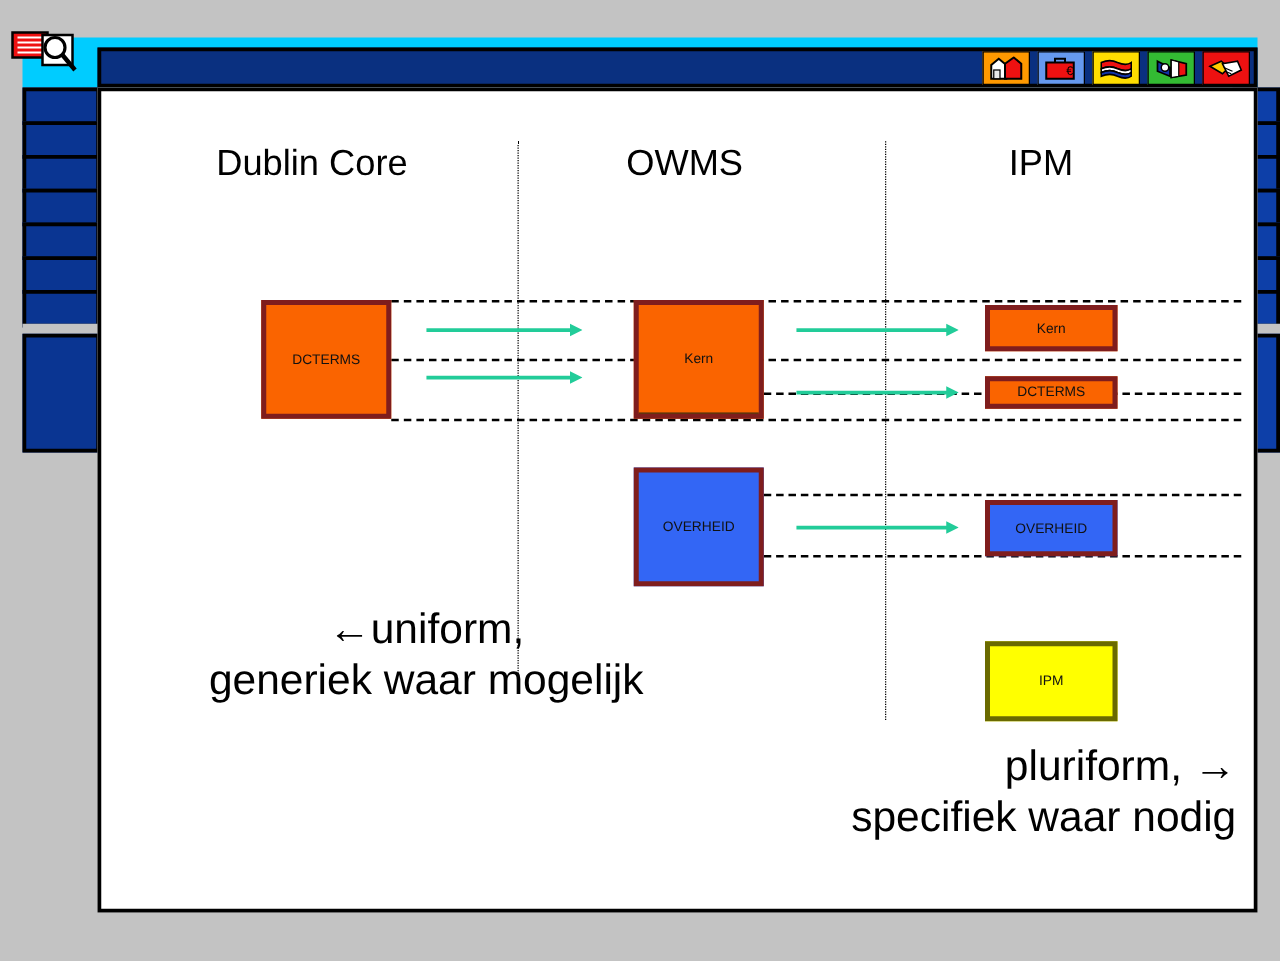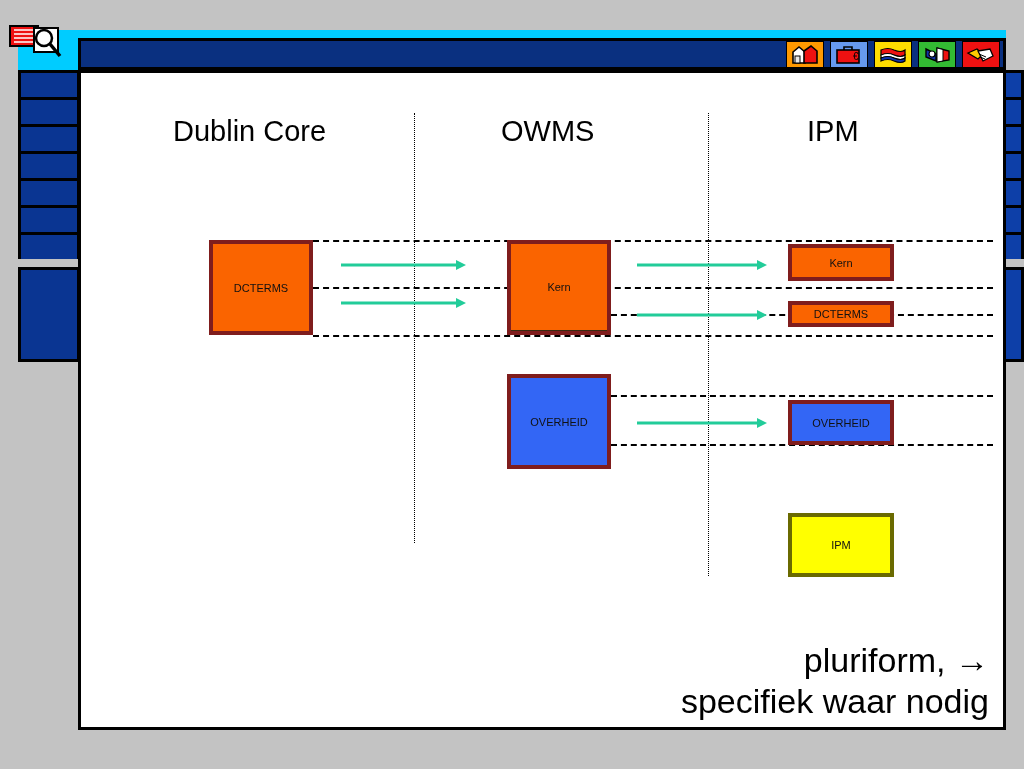--- a/index.html
+++ b/index.html
@@ -215,18 +215,20 @@
             <path d="M120 1 L130 6 L120 11 Z" fill="#22cc99"></path>
           </svg></div>
         <div class="arrow" style="left: 556px; top: 234px;"><svg width="130" height="12" viewBox="0 0 130 12">
             <line x1="0" y1="6" x2="121" y2="6" stroke="#22cc99" stroke-width="3"></line>
             <path d="M120 1 L130 6 L120 11 Z" fill="#22cc99"></path>
           </svg></div>
         <div class="arrow" style="left: 556px; top: 342px;"><svg width="130" height="12" viewBox="0 0 130 12">
             <line x1="0" y1="6" x2="121" y2="6" stroke="#22cc99" stroke-width="3"></line>
             <path d="M120 1 L130 6 L120 11 Z" fill="#22cc99"></path>
           </svg></div>
-        <div class="caption right" style="left: 360px; top: 520px; width: 548px; margin-top: 47px;">pluriform, →
+        <div class="caption center" style="left: 10px; top: 410px; width: 500px;">←uniform,
+generiek waar mogelijk</div>
+        <div class="caption right" style="left: 360px; top: 520px; width: 548px;">pluriform, →
 specifiek waar nodig</div>
       </div>
   </div>
 
 </div>
 
 </body></html>

